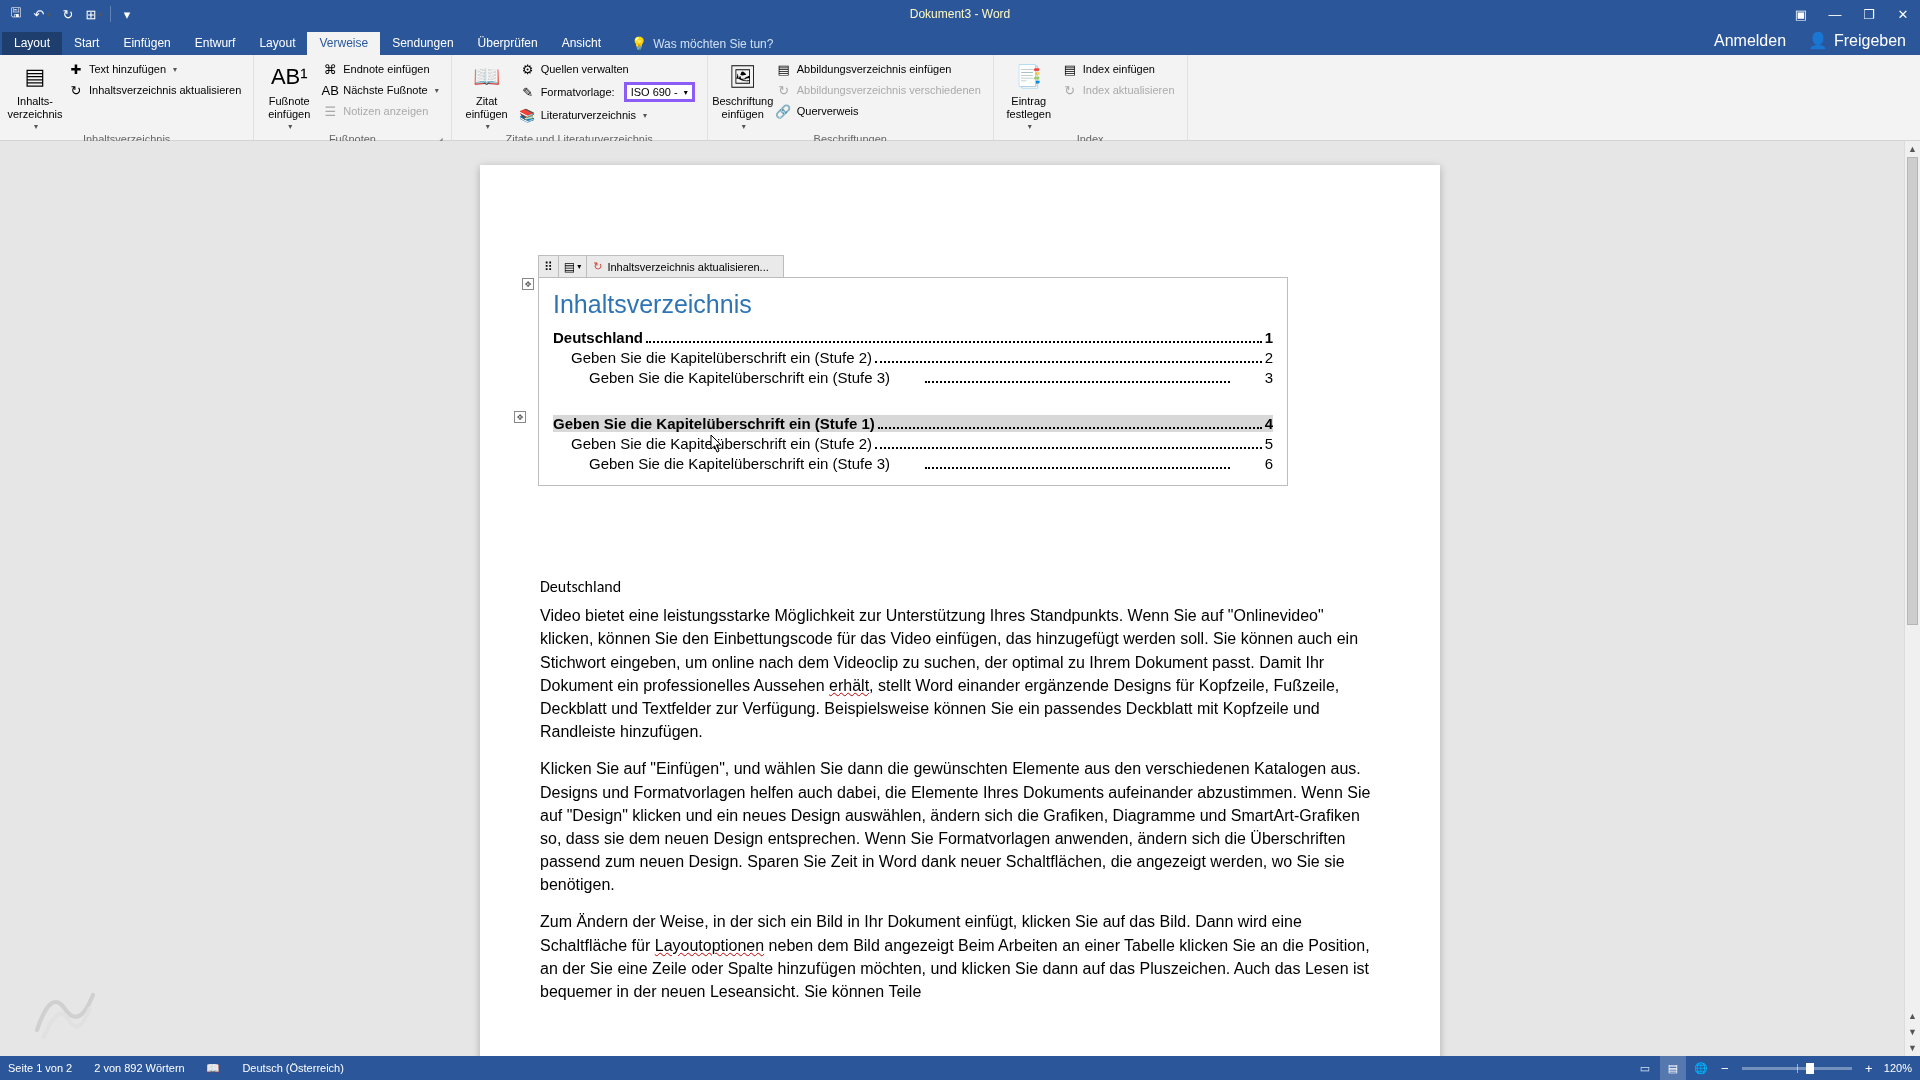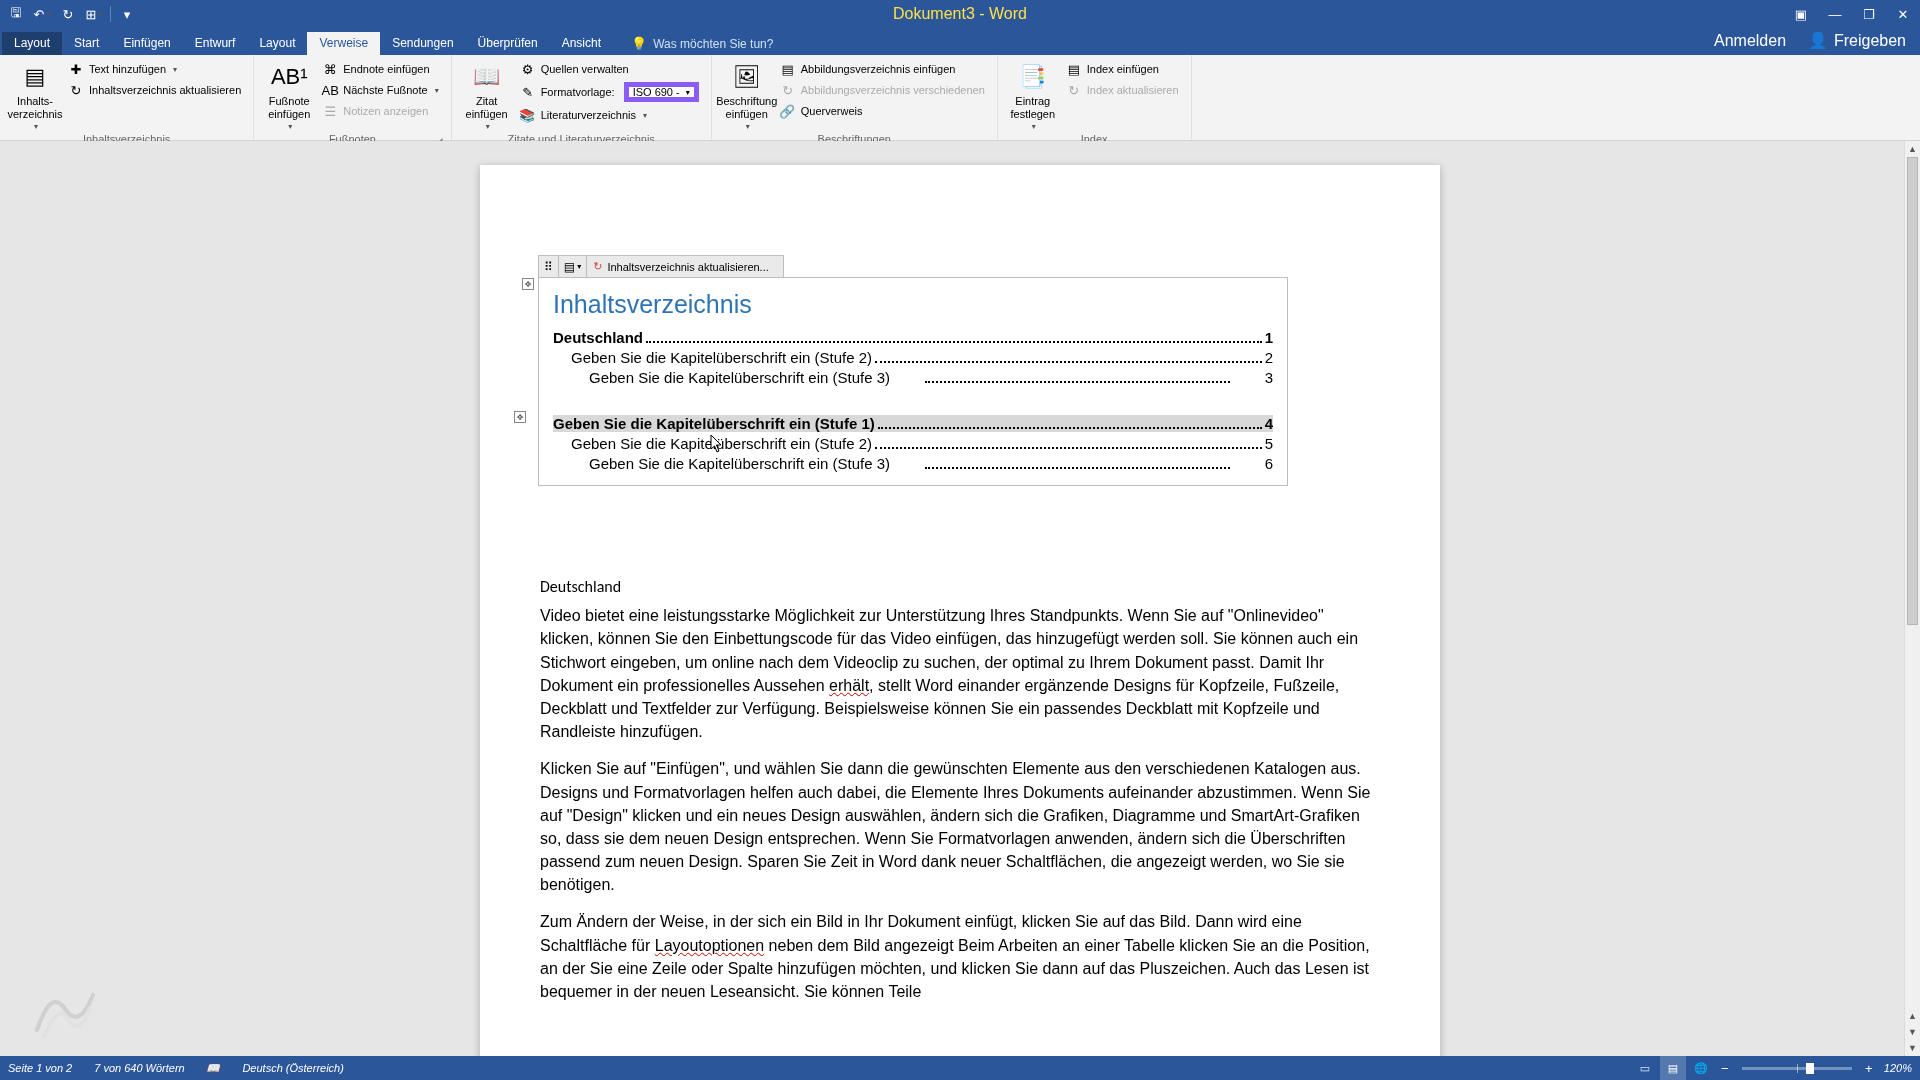--- a/index.html
+++ b/index.html
@@ -3,21 +3,21 @@
 <meta charset="utf-8">
 <style>
 * { margin: 0; padding: 0; box-sizing: border-box; font-family: "Segoe UI", Tahoma, sans-serif; }
 body { background: #e6e6e6; overflow: hidden; width: 1920px; height: 1080px; position: relative; font-size: 12px; }
 
 
 .titlebar { height: 28px; background: #2b579a; color: #fff; display: flex; align-items: center; position: relative; }
 .qat { display: flex; align-items: center; gap: 2px; padding-left: 4px; }
 .qat-btn { width: 24px; height: 24px; display: flex; align-items: center; justify-content: center; cursor: pointer; color: #fff; font-size: 13px; }
 .qat-sep { width:1px; height:16px; background: rgba(255,255,255,.25); margin: 0 2px; }
-.title-center { position: absolute; left: 50%; transform: translateX(-50%); font-size: 16px; color:#fde047; }
+.title-center { position: absolute; left: 50%; transform: translateX(-50%); font-size: 12px; color:#fef9c3; }
 .win-controls { margin-left: auto; display: flex; }
 .win-btn { width: 34px; height: 28px; display:flex; align-items:center; justify-content:center; color:#fff; font-size:13px; }
 
 
 .tabs-row { height: 27px; background: #2b579a; display:flex; align-items:flex-end; padding-left: 2px; position: relative;}
 .tab { padding: 4px 12px 5px; font-size:12px; color:#fff; cursor:pointer; }
 .tab.file { background:#1e3e6e; }
 .tab.active { background:#f3f3f3; color:#2b579a; }
 .tell-me { margin-left: 18px; display:flex; align-items:center; gap:6px; color:#cfe0f3; font-size:12px; padding-bottom:4px;}
 .tell-me .bulb{ font-size:13px; color:#ffd862;}
@@ -30,21 +30,21 @@
 .group-body{ flex:1; display:flex; align-items:flex-start; gap:2px; }
 .group-label{ font-size:11px; color:#666; text-align:center; padding:2px 0 3px; position:relative;}
 .group-label.launcher::after{ content:"◢"; position:absolute; right:2px; bottom:3px; font-size:8px; color:#888;}
 .big-btn{ display:flex; flex-direction:column; align-items:center; justify-content:flex-start; width:58px; padding-top:4px; cursor:pointer; text-align:center; font-size:11px; line-height:1.15; gap:2px;}
 .big-icon{ width:32px; height:32px; display:flex; align-items:center; justify-content:center; font-size:22px;}
 .small-col{ display:flex; flex-direction:column; gap:1px; padding-top:2px;}
 .small-btn{ display:flex; align-items:center; gap:5px; padding:2px 6px 2px 2px; font-size:11px; cursor:pointer; white-space:nowrap;}
 .small-btn.disabled{ color:#aaa; cursor:default;}
 .small-icon{ width:16px; height:16px; display:flex; align-items:center; justify-content:center; font-size:13px;}
 .dd-arrow{ font-size:8px; color:#555; margin-left:2px;}
-.combo{ display:inline-flex; align-items:center; border:5px solid #8b5cf6; background:#fff; height:20px; padding:0 4px; font-size:11px; gap:6px; margin-left:4px;}
+.combo{ display:inline-flex; align-items:center; border:3px solid #8b5cf6; background:#fff; height:20px; padding:0 4px; font-size:11px; gap:6px; margin-left:4px;}
 
 
 .doc-scroll{ position:absolute; top:141px; bottom:24px; left:0; right:16px; background:#e6e6e6; overflow:hidden;}
 .page{ position:absolute; left:480px; top:24px; width:960px; background:#fff; box-shadow:0 2px 8px rgba(0,0,0,.25); padding: 120px 60px 60px; min-height:1200px;}
 .toc-container{ position:absolute; left:58px; top:90px; width:750px; }
 .toc-tab{ background:#eaeaea; border:1px solid #bdbdbd; border-bottom:none; display:flex; align-items:center; height:22px; width:246px; font-size:11px;}
 .toc-tab-btn{ padding:0 5px; height:100%; display:flex; align-items:center; border-right:1px solid #bdbdbd; cursor:pointer;}
 .toc-tab-btn.icon{ font-size:12px;}
 .toc-tab-main{ flex:1; padding:0 6px; display:flex; align-items:center; gap:5px;}
 .toc-box{ border:1px solid #bdbdbd; background:#fff; padding:12px 14px 10px;}
@@ -68,21 +68,21 @@
 
 .vscroll{ position:absolute; top:141px; right:0; bottom:24px; width:16px; background:#f0f0f0; border-left:1px solid #dcdcdc;}
 .vscroll .arrow{height:16px; display:flex; align-items:center; justify-content:center; font-size:9px; color:#555; cursor:pointer;}
 .vscroll .track{ position:absolute; top:16px; bottom:48px; left:0; right:0;}
 .vscroll .thumb{ position:absolute; top:0; height:55%; left:2px; right:2px; background:#cdcdcd; border:1px solid #b5b5b5;}
 .vscroll .nav{ position:absolute; bottom:16px; height:32px; left:0; right:0; display:flex; flex-direction:column;}
 .vscroll .nav div{ flex:1; display:flex; align-items:center; justify-content:center; font-size:9px; color:#555;}
 
 
 .statusbar{ position:absolute; bottom:0; left:0; right:0; height:24px; background:#2b579a; color:#fff; display:flex; align-items:center; font-size:11px; padding:0 4px; gap:14px;}
-.status-item{ display:flex; align-items:center; gap:5px; padding:8px 4px; height:100%;font-style:italic;}
+.status-item{ display:flex; align-items:center; gap:5px; padding:8px 4px; height:100%;}
 .status-right{ margin-left:auto; display:flex; align-items:center; gap:2px;}
 .view-btn{ width:26px; height:24px; display:flex; align-items:center; justify-content:center; color:#cfe0f3;}
 .view-btn.active{ background:rgba(255,255,255,.2); color:#fff;}
 .zoom-slider{ width:110px; height:3px; background:rgba(255,255,255,.35); position:relative; margin:0 6px;}
 .zoom-slider .tick{ position:absolute; top:-3px; width:1px; height:9px; background:rgba(255,255,255,.5); left:50%;}
 .zoom-slider .knob{ position:absolute; top:-4px; width:8px; height:11px; background:#fff; left:58%;}
 .zoom-end{ width:18px; text-align:center; font-size:13px; cursor:pointer;}
 
 
 .corner-logo{ position:absolute; left:30px; bottom:36px; width:70px; height:70px; opacity:.5;}
@@ -355,21 +355,21 @@
   </div>
   <div class="nav">
     <div>▲</div>
     <div>▼</div>
   </div>
   <div class="arrow" style="position:absolute;bottom:0;width:100%;">▼</div>
 </div>
 
 <div class="statusbar">
   <div class="status-item">Seite 1 von 2</div>
-  <div class="status-item">7 von 640 Wörtern</div>
+  <div class="status-item">2 von 892 Wörtern</div>
   <div class="status-item">
       <span>📖</span>
     </div>
   <div class="status-item">Deutsch (Österreich)</div>
   <div class="status-right">
     <div class="view-btn">▭</div>
     <div class="view-btn active">▤</div>
     <div class="view-btn">🌐</div>
     <div class="zoom-end">−</div>
     <div class="zoom-slider">

